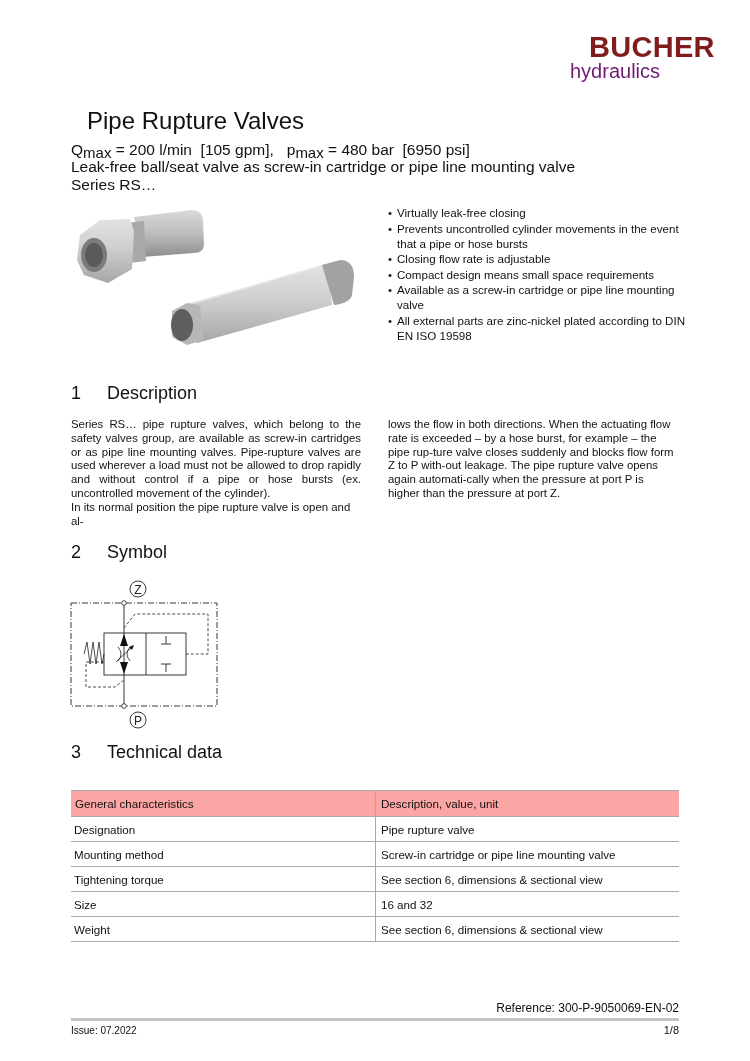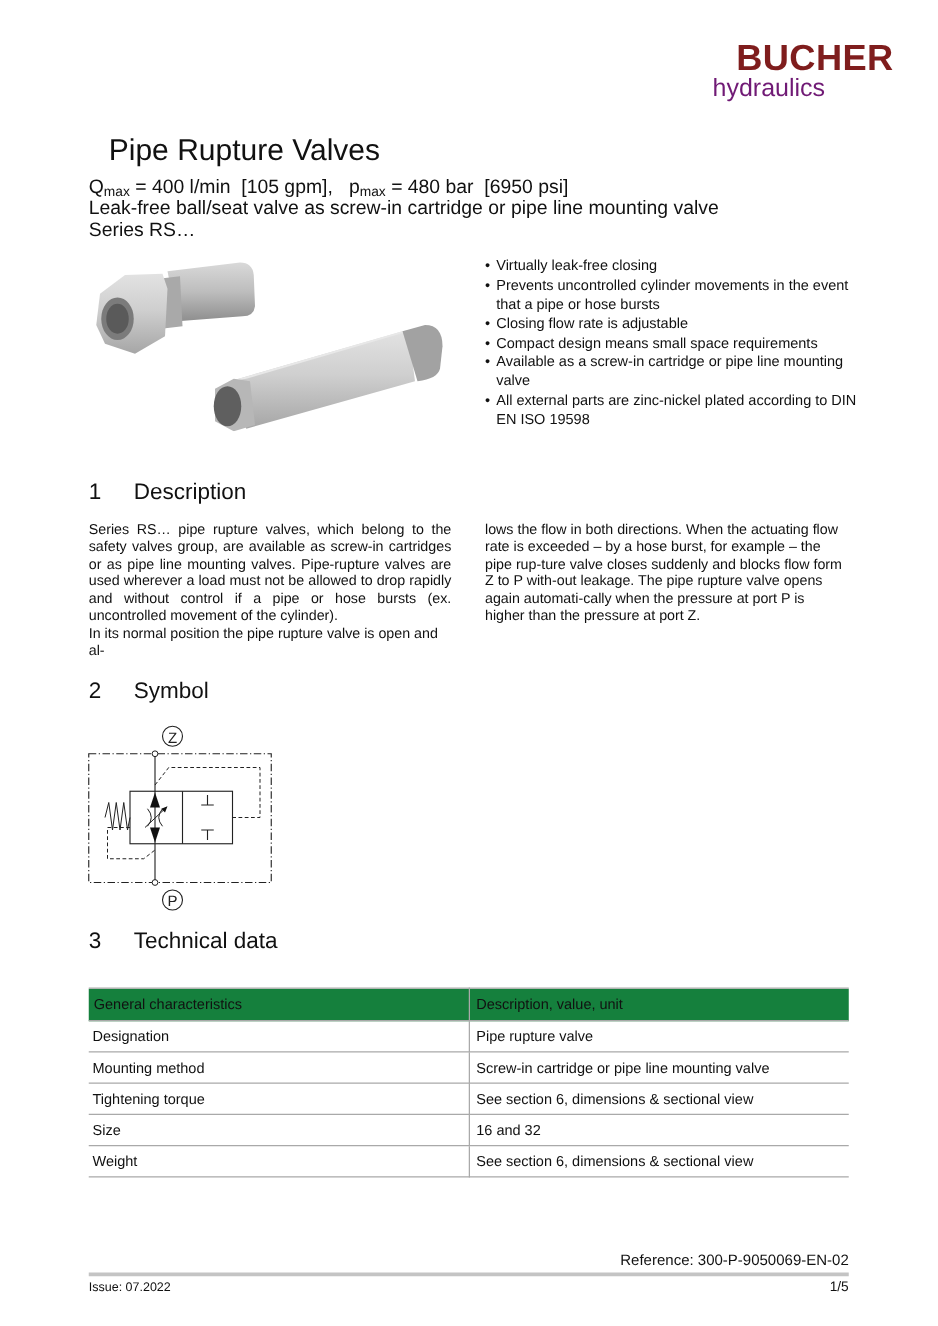--- a/index.html
+++ b/index.html
@@ -4,52 +4,52 @@
 <style>
   html, body { margin: 0; padding: 0; background: #ffffff; }
   body { width: 750px; height: 1061px; position: relative; overflow: hidden;
          font-family: "Liberation Sans", sans-serif; color: #111; }
   .abs { position: absolute; }
   .logo-brand { left: 569px; top: 36px; font-family: "Liberation Sans", sans-serif; font-weight: bold;
                 font-size: 29px; color: #7f1d1d; letter-spacing: 0.3px; line-height: 22px; margin-left: 20px; }
   .logo-sub { left: 570px; top: 60px; font-size: 20px; color: #701a75; line-height: 22px; }
   .title { left: 87px; top: 107px; font-size: 24px; line-height: 28px; }
   .subline { left: 71px; font-size: 15.5px; line-height: 18px; }
-  .subline sub { font-size: 11px; vertical-align: -3px; }
+  .subline sub { font-size: 15px; vertical-align: -3px; }
   .product-img { left: 72px; top: 205px; width: 290px; height: 140px; }
   .bullets { left: 388px; top: 205px; width: 300px; margin: 0; padding: 0; list-style: none;
              font-size: 11.6px; line-height: 15px; }
   .bullets li { position: relative; padding-left: 9px; margin-bottom: 0.6px; }
   .bullets li::before { content: "•"; position: absolute; left: 0; top: 0; }
   .h-num { font-size: 18px; line-height: 22px; }
   .h-text { font-size: 18px; line-height: 22px; }
   .para { font-size: 11.4px; line-height: 13.8px; text-align: justify; width: 290px; }
   .para p { margin: 0; }
   .symbol { left: 66px; top: 578px; width: 160px; height: 155px; }
   table.tech { position: absolute; left: 71px; top: 790px; width: 608px; border-collapse: collapse;
                font-size: 11.6px; }
-  table.tech th { background: #15803d; font-weight: normal; text-align: left; height: 25px;
+  table.tech th { background: #fca5a5; font-weight: normal; text-align: left; height: 25px;
                   padding: 0 0 0 4px; border-top: 1px solid #a9a9a9; border-bottom: 1px solid #a9a9a9; }
   table.tech td { height: 24px; padding: 0 0 0 3px; border-bottom: 1px solid #a9a9a9; }
   table.tech td.c1, table.tech th.c1 { width: 300px; border-right: 1px solid #a9a9a9; }
   table.tech td.c2, table.tech th.c2 { padding-left: 5px; }
   .reference { right: 71px; top: 1001px; font-size: 12px; }
   .footer-rule { left: 71px; top: 1018px; width: 608px; height: 3px; background: #c4c4c4; }
   .issue { left: 71px; top: 1025px; font-size: 10px; }
   .pagenum { right: 71px; top: 1024px; font-size: 11px; }
 </style>
 </head>
 <body>
 
 <div class="abs logo-brand">BUCHER</div>
 <div class="abs logo-sub">hydraulics</div>
 
 <div class="abs title">Pipe Rupture Valves</div>
 <div class="abs subline" style="top:141px;">
-  <span>Q</span><sub>max</sub><span style="white-space:pre;"> = 400 l/min  [105 gpm],   </span><span>p</span><sub>max</sub><span style="white-space:pre;"> = 480 bar  [6950 psi]</span>
+  <span>Q</span><sub>max</sub><span style="white-space:pre;"> = 200 l/min  [105 gpm],   </span><span>p</span><sub>max</sub><span style="white-space:pre;"> = 480 bar  [6950 psi]</span>
 </div>
 <div class="abs subline" style="top:158px;">Leak-free ball/seat valve as screw-in cartridge or pipe line mounting valve</div>
 <div class="abs subline" style="top:176px;">Series RS…</div>
 
 <svg class="abs product-img" viewBox="0 0 290 140" aria-label="Pipe rupture valves – screw-in cartridge and pipe line mounting valve">
   <defs>
     <linearGradient id="gTube" x1="0" y1="0" x2="0" y2="1">
       <stop offset="0" stop-color="#d9d9d9"></stop>
         <stop offset="0.5" stop-color="#bdbdbd"></stop>
         <stop offset="1" stop-color="#8e8e8e"></stop>
@@ -165,13 +165,13 @@
     <tr>
       <td class="c1">Weight</td>
       <td class="c2">See section 6, dimensions &amp; sectional view</td>
     </tr>
   </tbody>
 </table>
 
 <div class="abs reference">Reference: 300-P-9050069-EN-02</div>
 <div class="abs footer-rule"></div>
 <div class="abs issue">Issue: 07.2022</div>
-<div class="abs pagenum">1/5</div>
+<div class="abs pagenum">1/8</div>
 
 </body></html>

